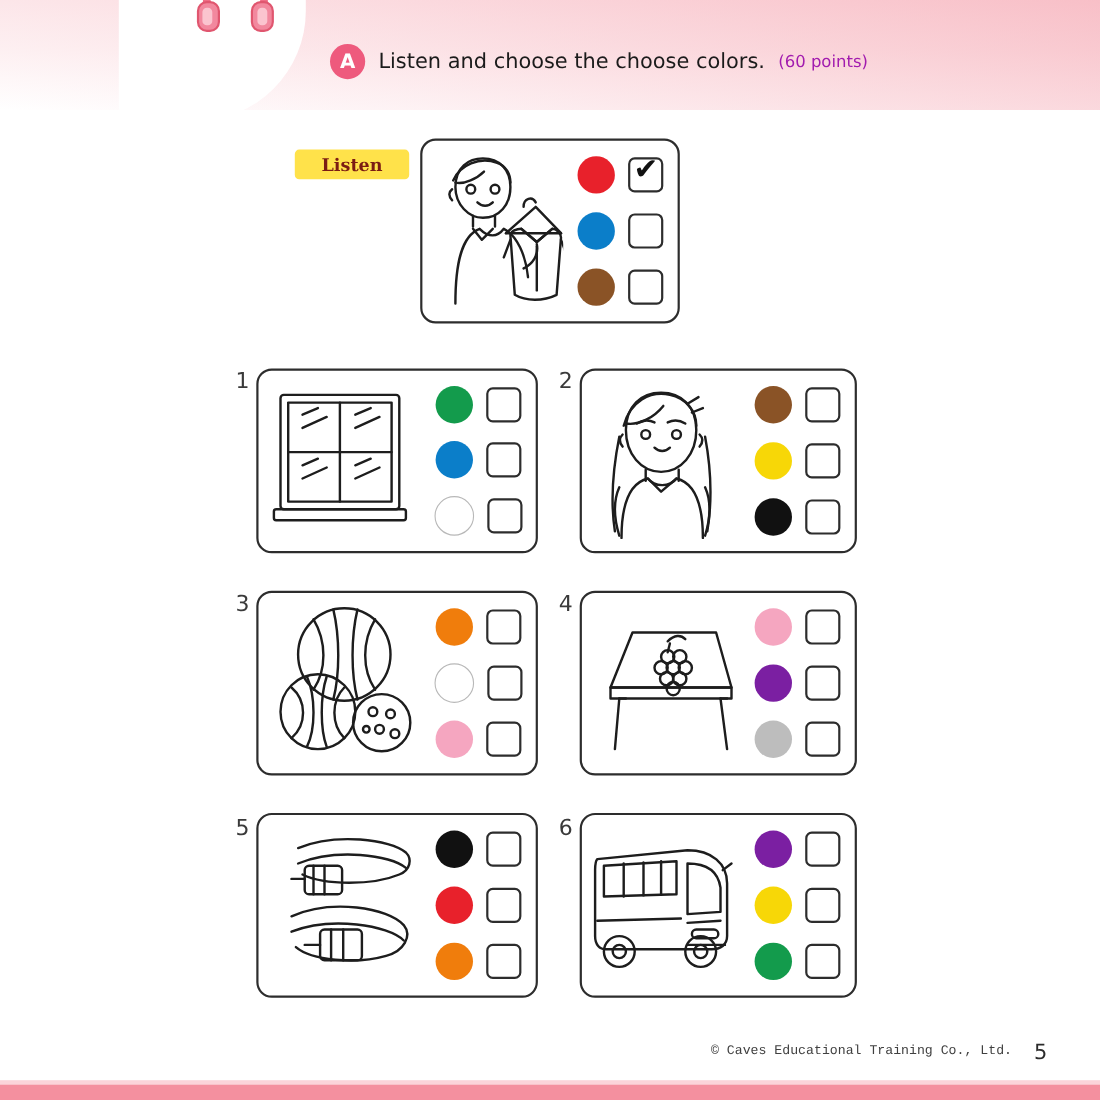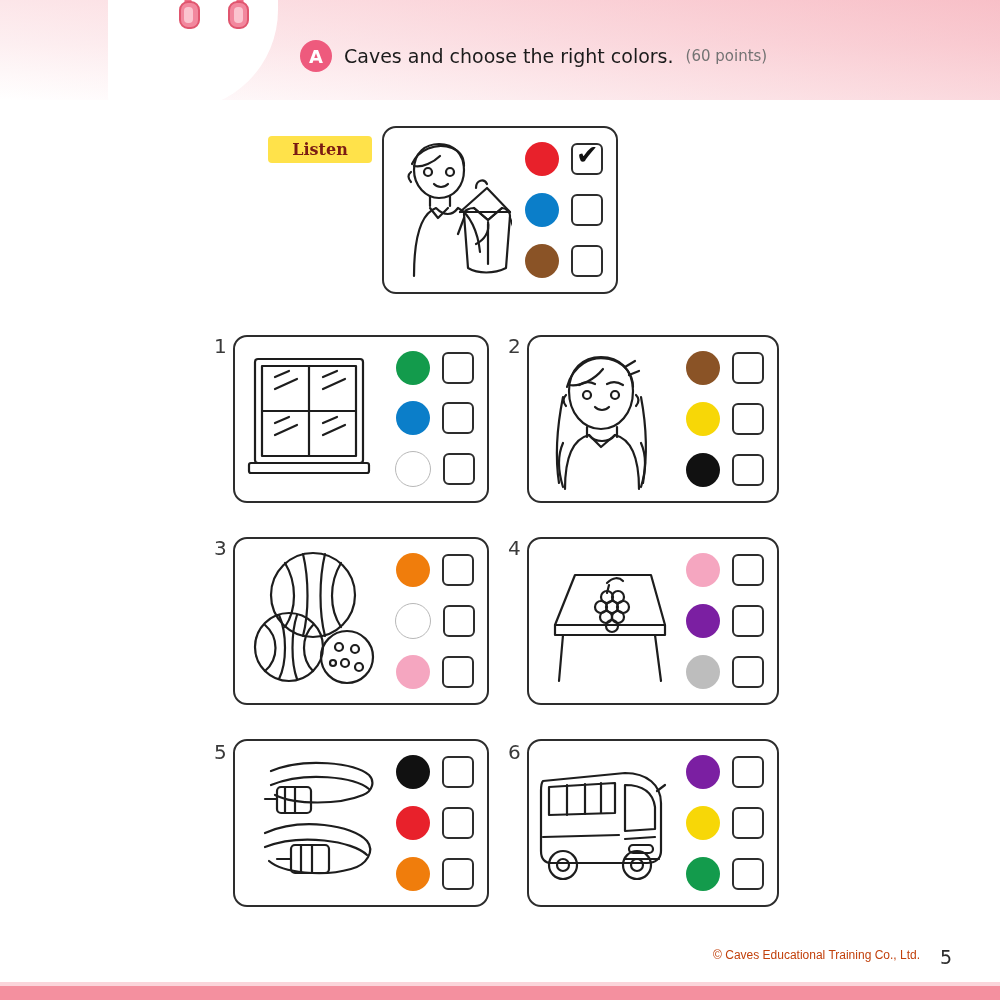--- a/index.html
+++ b/index.html
@@ -71,21 +71,21 @@
     justify-content: center;
     font-family: "DejaVu Sans", sans-serif;
   }
   .sec-title {
     font-size: 19px;
     color: #1b1b1b;
     font-family: "DejaVu Sans", sans-serif;
   }
   .sec-points {
     font-size: 15px;
-    color: #737373;
+    color: #a21caf;
     font-family: "DejaVu Sans", sans-serif;
   }
 
   
   .example-badge {
     position: absolute;
     top: 136px;
     left: 268px;
     width: 104px;
     height: 27px;
@@ -159,22 +159,22 @@
     color: #3a3a3a;
     font-family: "DejaVu Sans", sans-serif;
   }
 
   
   .footer-text {
     position: absolute;
     bottom: 38px;
     right: 80px;
     font-size: 12px;
-    color: #c2410c;
-    font-family: Liberation Sans, sans-serif;
+    color: #404040;
+    font-family: Liberation Mono, monospace;
   }
   .page-num {
     position: absolute;
     bottom: 32px;
     right: 48px;
     font-size: 19px;
     color: #2b2b2b;
     font-family: "DejaVu Sans", sans-serif;
   }
   .bottom-band {
@@ -208,21 +208,21 @@
       <rect x="2" y="34" width="19" height="26" rx="8" fill="#f2889e" stroke="#e0566f" stroke-width="2"></rect>
       <rect x="51" y="34" width="19" height="26" rx="8" fill="#f2889e" stroke="#e0566f" stroke-width="2"></rect>
       <rect x="6" y="39" width="9" height="16" rx="4" fill="#fbc4cf"></rect>
       <rect x="56" y="39" width="9" height="16" rx="4" fill="#fbc4cf"></rect>
     </svg>
   </div>
 </div>
 
 <div class="sec-header">
   <div class="sec-letter">A</div>
-  <div class="sec-title">Caves and choose the right colors.</div>
+  <div class="sec-title">Listen and choose the choose colors.</div>
   <div class="sec-points">(60 points)</div>
 </div>
 
 <div class="example-badge">Listen</div>
 
 <div class="card" style="left:382px; top:126px; width:236px; height:168px;">
   <div class="pic">
     <svg width="128" height="164" viewBox="0 0 128 164">
       <g fill="none" stroke="#1d1d1d" stroke-width="2.2" stroke-linejoin="round" stroke-linecap="round">
 

